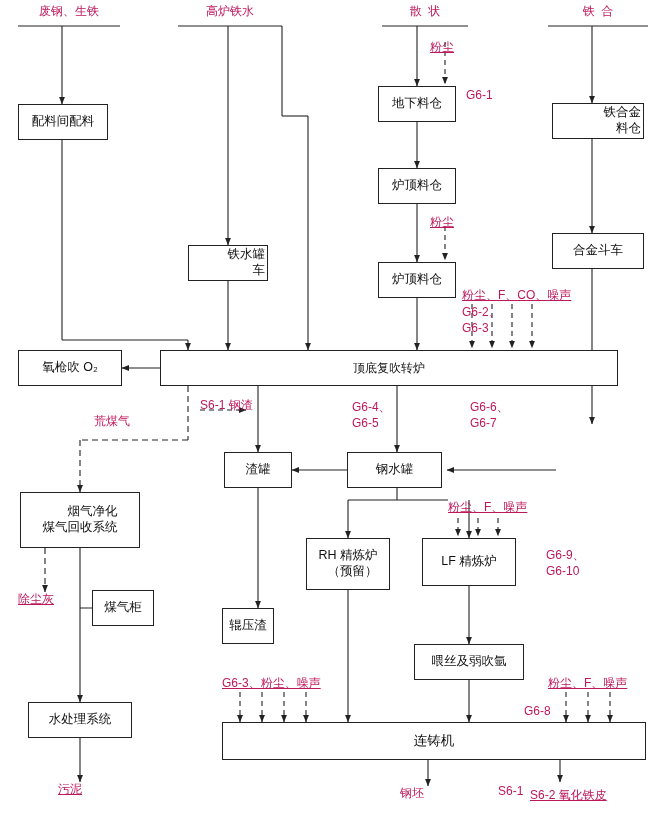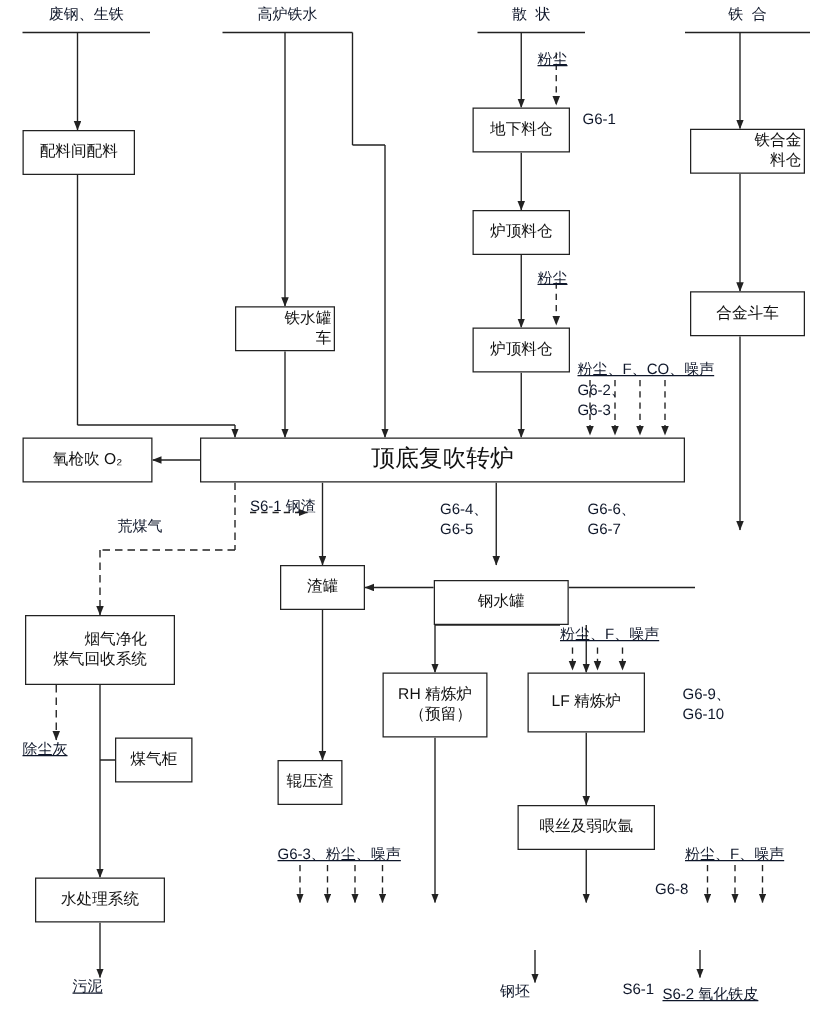--- a/index.html
+++ b/index.html
@@ -23,21 +23,21 @@
     font-size:12.5px;
     line-height:1.25;
     box-sizing:border-box;
     padding:1px 2px;
   }
   .lbl{
     position:absolute;
     font-size:12px;
     line-height:1.3;
     white-space:pre;
-    color:#0f172a;
+    color:#be185d;
   }
   .lbl.u{text-decoration:underline;}
   .lbl.c{text-align:center;}
   svg{position:absolute;left:0;top:0;overflow:visible;}
 </style>
 </head>
 <body>
 
 <div id="canvas">
 
@@ -154,38 +154,39 @@
   <div class="box" style="left:18px;top:104px;width:90px;height:36px;">配料间配料</div>
   <div class="box" style="left:188px;top:245px;width:80px;height:36px;padding-left:36px;">铁水罐车</div>
 
   <div class="box" style="left:378px;top:86px;width:78px;height:36px;">地下料仓</div>
   <div class="box" style="left:378px;top:168px;width:78px;height:36px;">炉顶料仓</div>
   <div class="box" style="left:378px;top:262px;width:78px;height:36px;">炉顶料仓</div>
 
   <div class="box" style="left:552px;top:103px;width:92px;height:36px;padding-left:44px;">铁合金料仓</div>
   <div class="box" style="left:552px;top:233px;width:92px;height:36px;">合金斗车</div>
 
-  <div class="box" style="left:160px;top:350px;width:388px;height:36px;font-size:19px;">顶底复吹转炉</div>
+  <div class="box" style="left:160px;top:350px;width:458px;height:36px;font-size:12px;">顶底复吹转炉</div>
   <div class="box" style="left:18px;top:350px;width:104px;height:36px;">氧枪吹 O₂</div>
 
   <div class="box" style="left:224px;top:452px;width:68px;height:36px;">渣罐</div>
-  <div class="box" style="left:347px;top:464px;width:108px;height:36px;">钢水罐</div>
+  <div class="box" style="left:347px;top:452px;width:95px;height:36px;">钢水罐</div>
 
   <div class="box" style="left:20px;top:492px;width:120px;height:56px;white-space:pre-line;">烟气净化
 煤气回收系统</div>
   <div class="box" style="left:92px;top:590px;width:62px;height:36px;">煤气柜</div>
 
   <div class="box" style="left:306px;top:538px;width:84px;height:52px;white-space:pre-line;">RH 精炼炉
 （预留）</div>
   <div class="box" style="left:422px;top:538px;width:94px;height:48px;">LF 精炼炉</div>
 
   <div class="box" style="left:222px;top:608px;width:52px;height:36px;">辊压渣</div>
   <div class="box" style="left:414px;top:644px;width:110px;height:36px;">喂丝及弱吹氩</div>
 
   <div class="box" style="left:28px;top:702px;width:104px;height:36px;">水处理系统</div>
+  <div class="box" style="left:222px;top:722px;width:424px;height:38px;font-size:13.5px;">连铸机</div>
 
   <div class="lbl u" style="left:430px;top:40px;">粉尘</div>
   <div class="lbl" style="left:466px;top:88px;">G6-1</div>
   <div class="lbl u" style="left:430px;top:215px;">粉尘</div>
   <div class="lbl u" style="left:462px;top:288px;">粉尘、F、CO、噪声</div>
   <div class="lbl" style="left:462px;top:305px;">G6-2、
 G6-3</div>
 
   <div class="lbl" style="left:352px;top:400px;">G6-4、
 G6-5</div>

